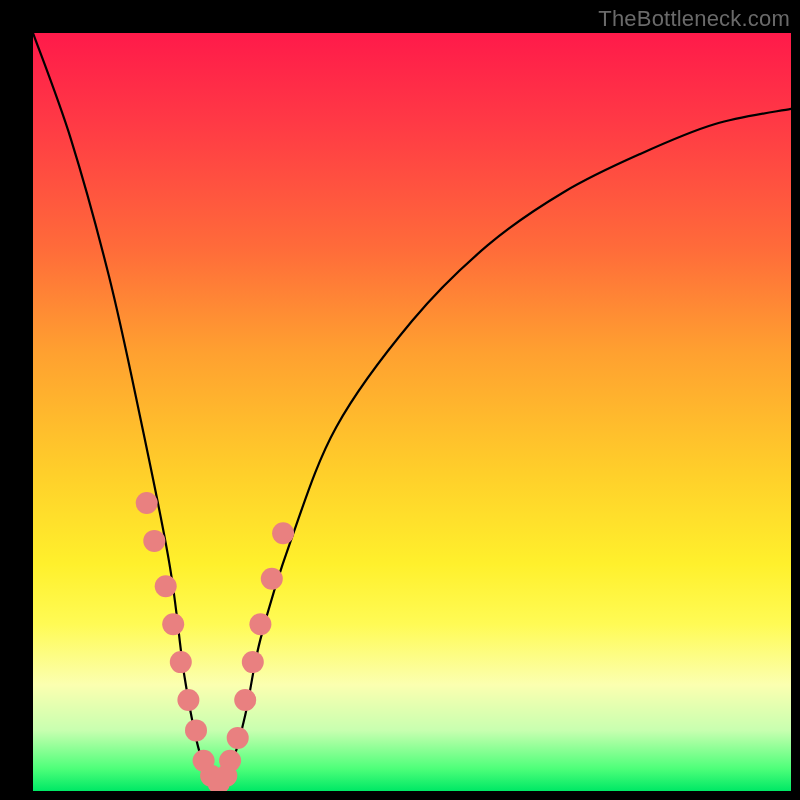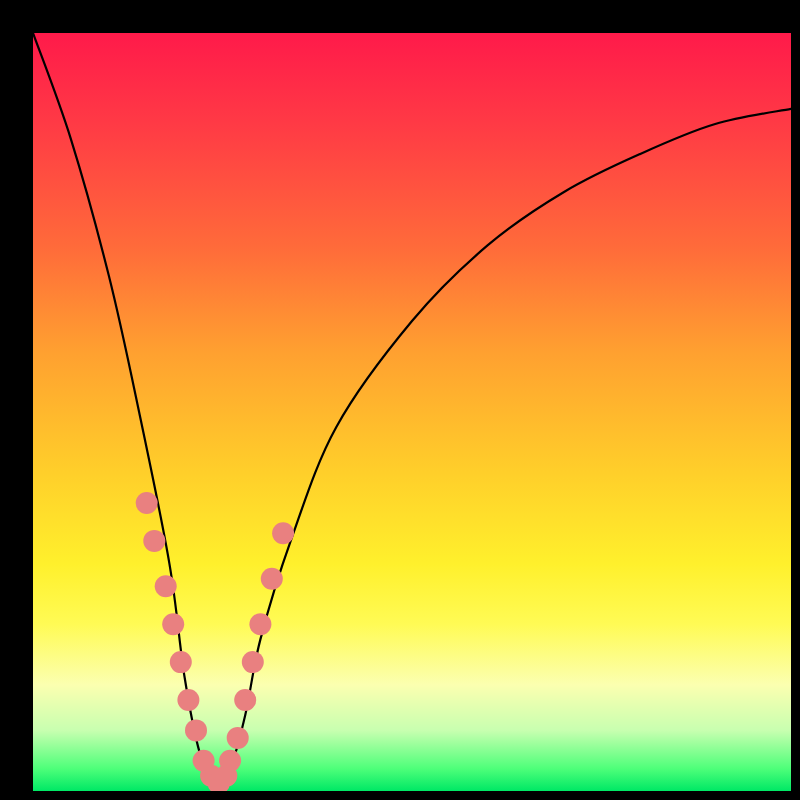--- a/index.html
+++ b/index.html
@@ -60,20 +60,21 @@
   }
   .dot {
     fill: #e98080;
     stroke: none;
   }
 </style>
 </head>
 <body>
 
 <div class="frame">
+  <div class="watermark">TheBottleneck.com</div>
 
   <div class="plot">
     <svg class="curve" viewBox="0 0 758 758" preserveAspectRatio="none">
 
       <path id="curvePath" class="curve-path" d="M 0.0 0.0 C 6.3 17.7, 25.3 65.7, 37.9 106.1 C 50.5 146.5, 64.4 197.1, 75.8 242.6 C 87.2 288.0, 96.0 331.0, 106.1 379.0 C 116.2 427.0, 128.9 486.4, 136.4 530.6 C 144.0 574.8, 146.5 612.7, 151.6 644.3 C 156.7 675.9, 161.7 702.4, 166.8 720.1 C 171.8 737.8, 176.9 747.9, 181.9 750.4 C 187.0 752.9, 192.0 746.6, 197.1 735.3 C 202.1 723.9, 207.2 703.7, 212.2 682.2 C 217.3 660.7, 219.8 635.5, 227.4 606.4 C 235.0 577.3, 245.1 543.2, 257.7 507.9 C 270.4 472.5, 283.0 430.8, 303.2 394.2 C 323.4 357.5, 353.7 318.4, 379.0 288.0 C 404.3 257.7, 429.5 233.7, 454.8 212.2 C 480.1 190.8, 505.3 174.3, 530.6 159.2 C 555.9 144.0, 581.1 132.6, 606.4 121.3 C 631.7 109.9, 656.9 98.5, 682.2 91.0 C 707.5 83.4, 745.4 78.3, 758.0 75.8"></path>
 
       <g id="dots">
           <circle cx="113.7" cy="470.0" r="11" class="dot"></circle>
           <circle cx="121.3" cy="507.9" r="11" class="dot"></circle>
           <circle cx="132.7" cy="553.3" r="11" class="dot"></circle>

